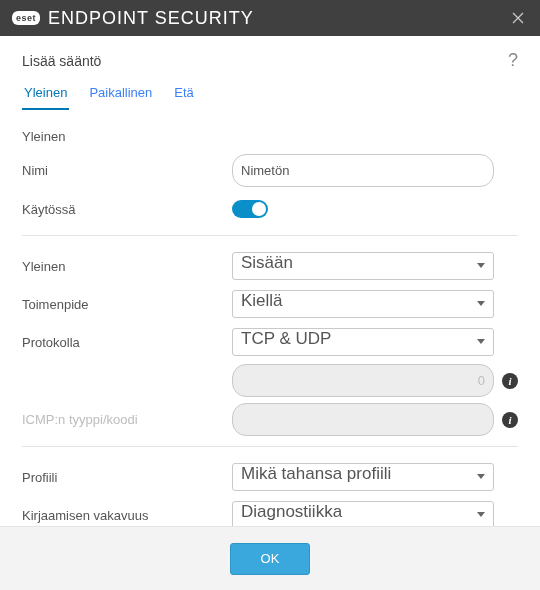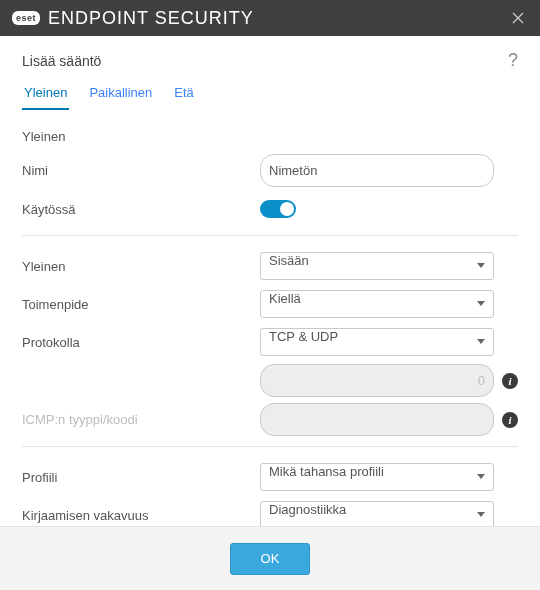--- a/index.html
+++ b/index.html
@@ -10,28 +10,28 @@
   .brand-text { font-size: 18px; font-weight: 300; letter-spacing: 1px; }
   .close { width: 24px; height: 24px; display: flex; align-items: center; justify-content: center; cursor: pointer; color: #ccc; font-size: 16px; }
   .dialog-header { display: flex; align-items: center; justify-content: space-between; padding: 14px 22px 8px 22px; }
   .dialog-title { font-size: 14px; color: #444; font-weight: 400; }
   .help { color: #888; font-size: 18px; cursor: pointer; }
   .tabs { display: flex; gap: 18px; padding: 0 22px; border-bottom: 1px solid #fff; }
   .tab { padding: 6px 2px 8px 2px; color: #3b82f6; font-size: 13px; cursor: pointer; border-bottom: 2px solid transparent; }
   .tab.active { color: #0078b4; border-bottom-color: #0078b4; }
   .content { padding: 14px 22px 0 22px; }
   .section-heading { color: #555; font-size: 13px; margin: 4px 0 10px 0; }
-  .row { display: flex; align-items: center; min-height: 32px; margin-bottom: 6px; gap: 28px; }
+  .row { display: flex; align-items: center; min-height: 32px; margin-bottom: 6px; }
   .row .label { width: 210px; color: #555; font-size: 13px; }
   .row .label.disabled { color: #bdbdbd; }
   .row .control { flex: 1; display: flex; align-items: center; gap: 8px; }
   .text-input { width: 100%; height: 33px; border: 1px solid #c9c9c9; border-radius: 14px; padding: 0 8px; font-size: 13px; color: #555; }
   .text-input.readonly { background: #ededed; color: #bdbdbd; text-align: right; }
   .text-input.readonly.left { text-align: left; }
-  .select { width: 100%; height: 28px; border: 1px solid #c9c9c9; border-radius: 3px; padding: 0 24px 0 8px; font-size: 13px; color: #555; background: #fff; appearance: none; position: relative; cursor: pointer; }
+  .select { width: 100%; height: 28px; border: 1px solid #c9c9c9; border-radius: 3px; padding: 0 24px 0 8px; font-size: 17px; color: #555; background: #fff; appearance: none; position: relative; cursor: pointer; }
   .select-wrap { position: relative; width: 100%; }
   .select-wrap::after { content: ""; position: absolute; right: 9px; top: 11px; width: 0; height: 0; border-left: 4px solid transparent; border-right: 4px solid transparent; border-top: 5px solid #666; pointer-events: none; }
   .toggle { width: 36px; height: 18px; border-radius: 9px; position: relative; cursor: pointer; transition: background 0.15s; }
   .toggle.on { background: #0b8fc9; }
   .toggle.off { background: #bdbdbd; }
   .toggle .knob { position: absolute; top: 2px; width: 14px; height: 14px; background: #fff; border-radius: 50%; }
   .toggle.on .knob { right: 2px; }
   .toggle.off .knob { left: 2px; }
   .divider { border: none; border-top: 1px solid #e4e4e4; margin: 10px 0 14px 0; }
   .info-icon { width: 16px; height: 16px; border-radius: 50%; background: #3b3b3b; color: #fff; font-size: 11px; font-weight: 700; display: flex; align-items: center; justify-content: center; flex: none; cursor: default; font-style: italic; font-family: Georgia, serif; }

